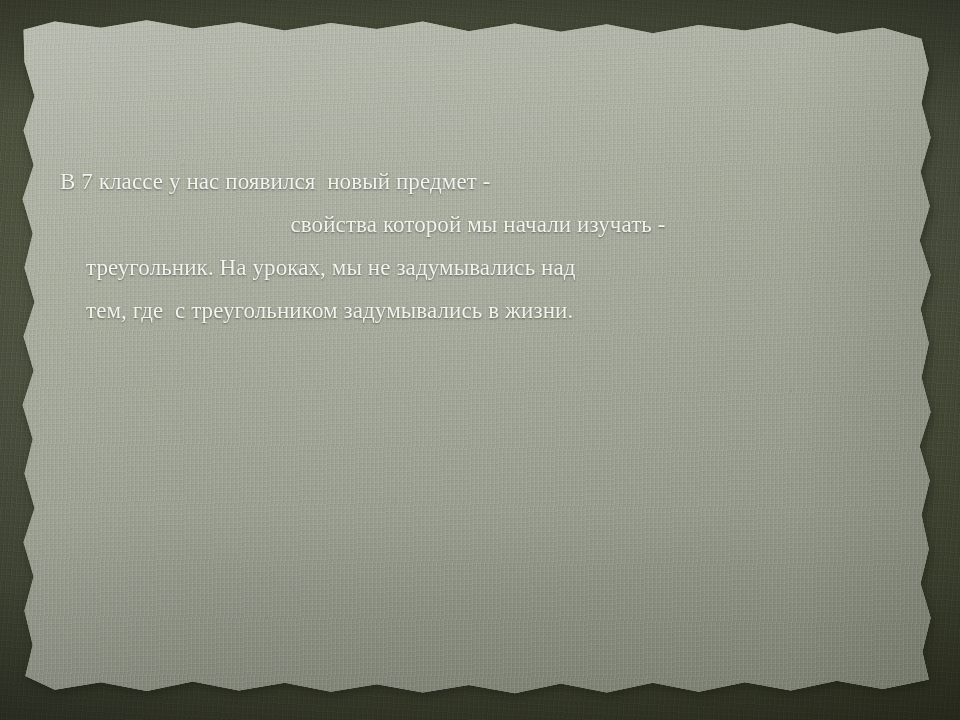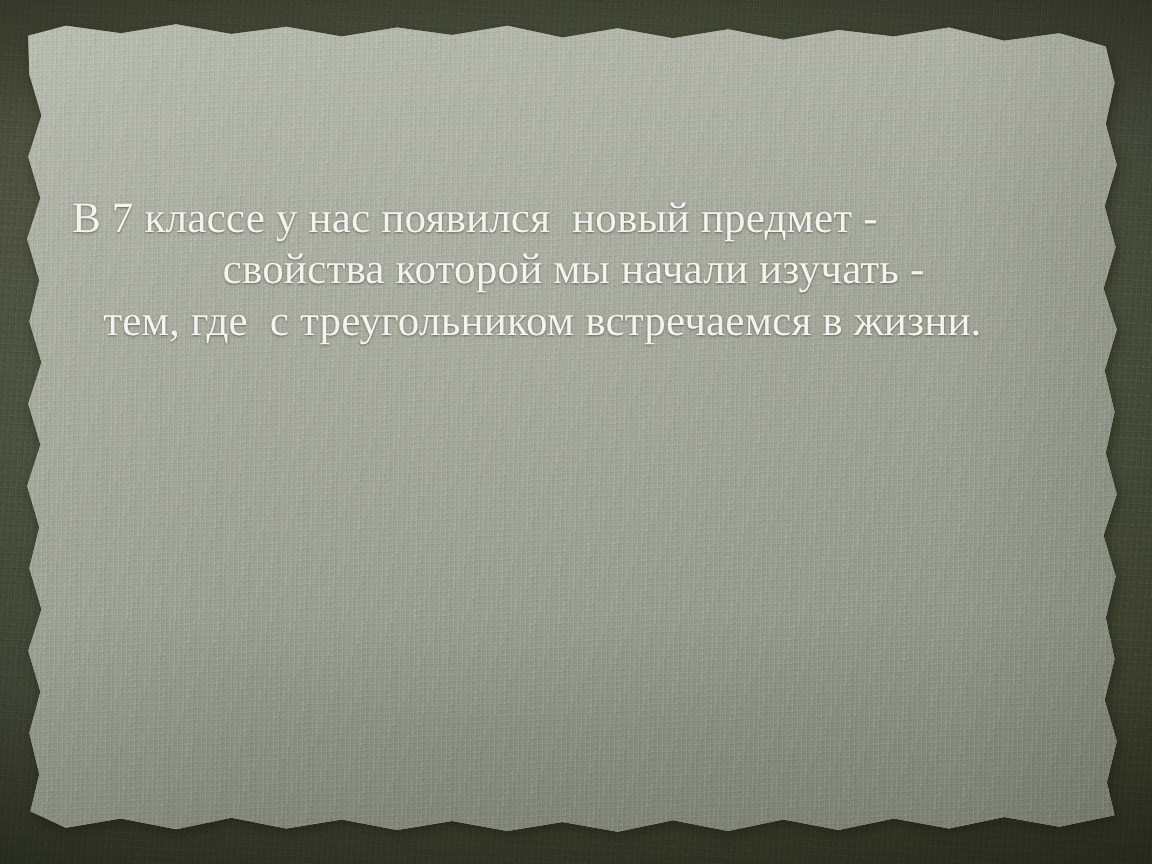--- a/index.html
+++ b/index.html
@@ -119,21 +119,21 @@
   .content {
     position: absolute;
     left: 60px;
     top: 160px;
     width: 810px;
   }
 
   .body-text {
     margin: 0;
     color: #f3f3ef;
-    font-size: 36px;
+    font-size: 23px;
     line-height: 43px;
     letter-spacing: 0.1px;
     text-indent: 0;
     padding-left: 26px;
     text-shadow: 0 1px 2px rgba(40,44,30,0.55);
   }
   .body-text .first-line-pull {
     margin-left: -26px;
   }
 </style>
@@ -148,17 +148,18 @@
   <div class="paper-wrap">
     <div class="paper">
       <div class="paper-shade"></div>
     </div>
   </div>
 
   <div class="content">
     <p class="body-text">
       <span class="first-line-pull" style="display: block; white-space: pre;">В 7 классе у нас появился  новый предмет -</span>
       <span style="display: block; white-space: pre; text-align: center;">свойства которой мы начали изучать -</span>
-      <span style="display: block; white-space: pre;">тем, где  с треугольником встречаемся в жизни.</span>
+      <span style="display: block; white-space: pre;">треугольник. На уроках, мы не задумывались над</span>
+      <span style="display: block; white-space: pre;">тем, где  с треугольником задумывались в жизни.</span>
     </p>
   </div>
 
 </div>
 
 </body></html>

